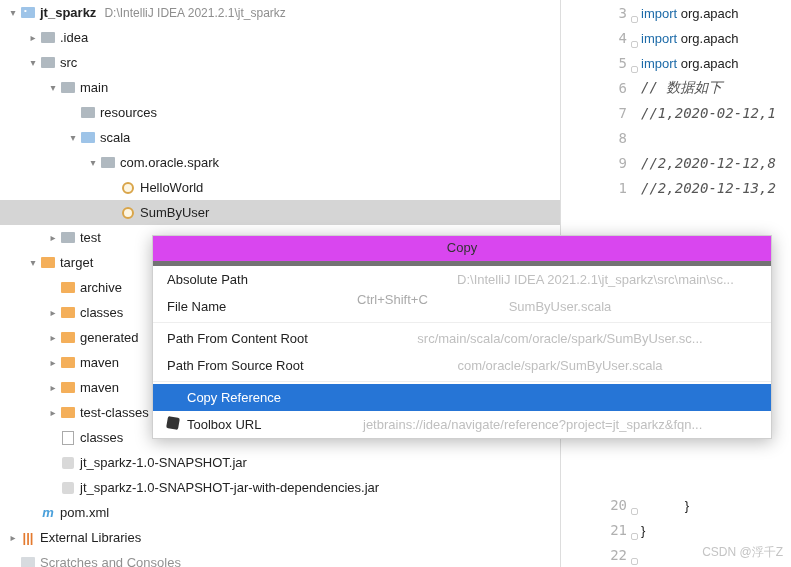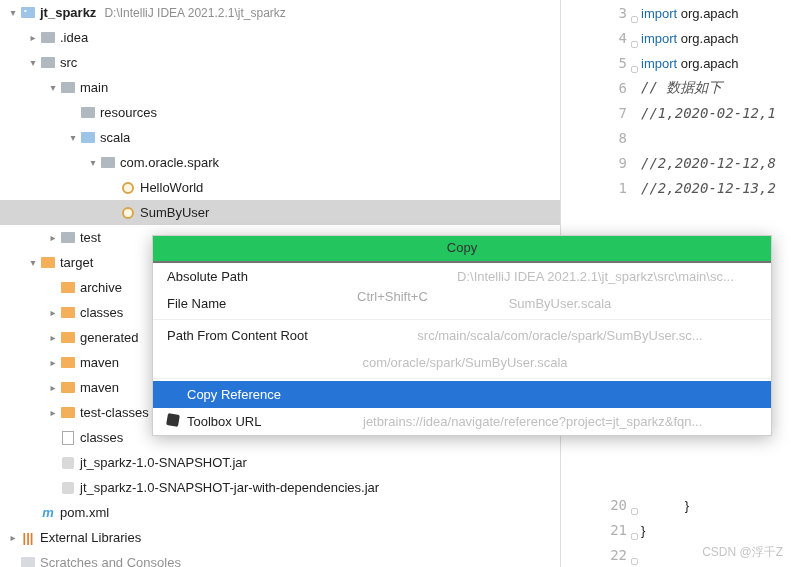--- a/index.html
+++ b/index.html
@@ -27,21 +27,21 @@
   .gutter { width: 80px; text-align: right; padding-right: 14px; color: #b0b0b0; font-family: Consolas, monospace; font-size: 14px; position:relative; }
   .gline::after{content:""; position:absolute; right:3px; top:11px; width:5px;height:5px;border:1px solid #ccc;border-radius:2px;}
   .code { font-family: Consolas, monospace; font-size: 14px; color: #555; font-style: italic; }
   .kw { color: #1c6aa8; font-style: normal; }
   .pkg { color: #222; font-style: normal; }
   .brace { color: #222; font-style: normal; }
   .hl { background: #c9e8e0; display:inline-block; width:10px;}
   .watermark{position:absolute;bottom:6px;right:8px;color:#c4c4c4;font-size:12px;}
   
   .popup { position: absolute; left: 152px; top: 235px; width: 620px; background: #fff; box-shadow: 0 3px 16px rgba(0,0,0,0.28); border:1px solid #cfcfcf; z-index: 10; }
-  .popup-title { text-align: center; padding: 4px 0 6px; color: #333; background:#22c55e; border-bottom:2px solid #737373;}
+  .popup-title { text-align: center; padding: 4px 0 6px; color: #333; background:#d946ef; border-bottom:5px solid #737373;}
   .popup-row { display: flex; align-items: center; height: 27px; padding: 0 14px; }
   .popup-row .pl { flex: none; width: 190px; color: #222; }
   .popup-row .sc { color: #aaa; margin-top: 40px; }
   .popup-row .pv { flex: 1; text-align: center; color: #bfbfbf; overflow:hidden; text-overflow:ellipsis; white-space:nowrap; padding-left:6px;}
   .popup-sep { height:1px; background:#eee; margin: 2px 0; }
   .popup-row.sel { background: #2675d6; }
   .popup-row.sel .pl { color: #fff; }
   .tb{ width:12px;height:12px; background:#333; transform:rotate(10deg); display:inline-block; margin-right:8px;border-radius:2px;}
 </style>
 </head>
@@ -293,20 +293,21 @@
   <div class="popup-row">
     <span class="pl">File Name</span>
     <span class="pv">SumByUser.scala</span>
   </div>
   <div class="popup-sep"></div>
   <div class="popup-row">
     <span class="pl">Path From Content Root</span>
     <span class="pv">src/main/scala/com/oracle/spark/SumByUser.sc...</span>
   </div>
   <div class="popup-row">
+    <span class="pl">Path From Source Root</span>
     <span class="pv">com/oracle/spark/SumByUser.scala</span>
   </div>
   <div class="popup-sep"></div>
   <div class="popup-row sel">
     <span class="pl" style="width:auto;padding-left:20px">Copy Reference</span>
   </div>
   <div class="popup-row">
     <span class="pl"><span class="tb"></span><span>Toolbox URL</span></span>
     <span class="pv" style="text-align:left">jetbrains://idea/navigate/reference?project=jt_sparkz&amp;fqn...</span>
   </div>

